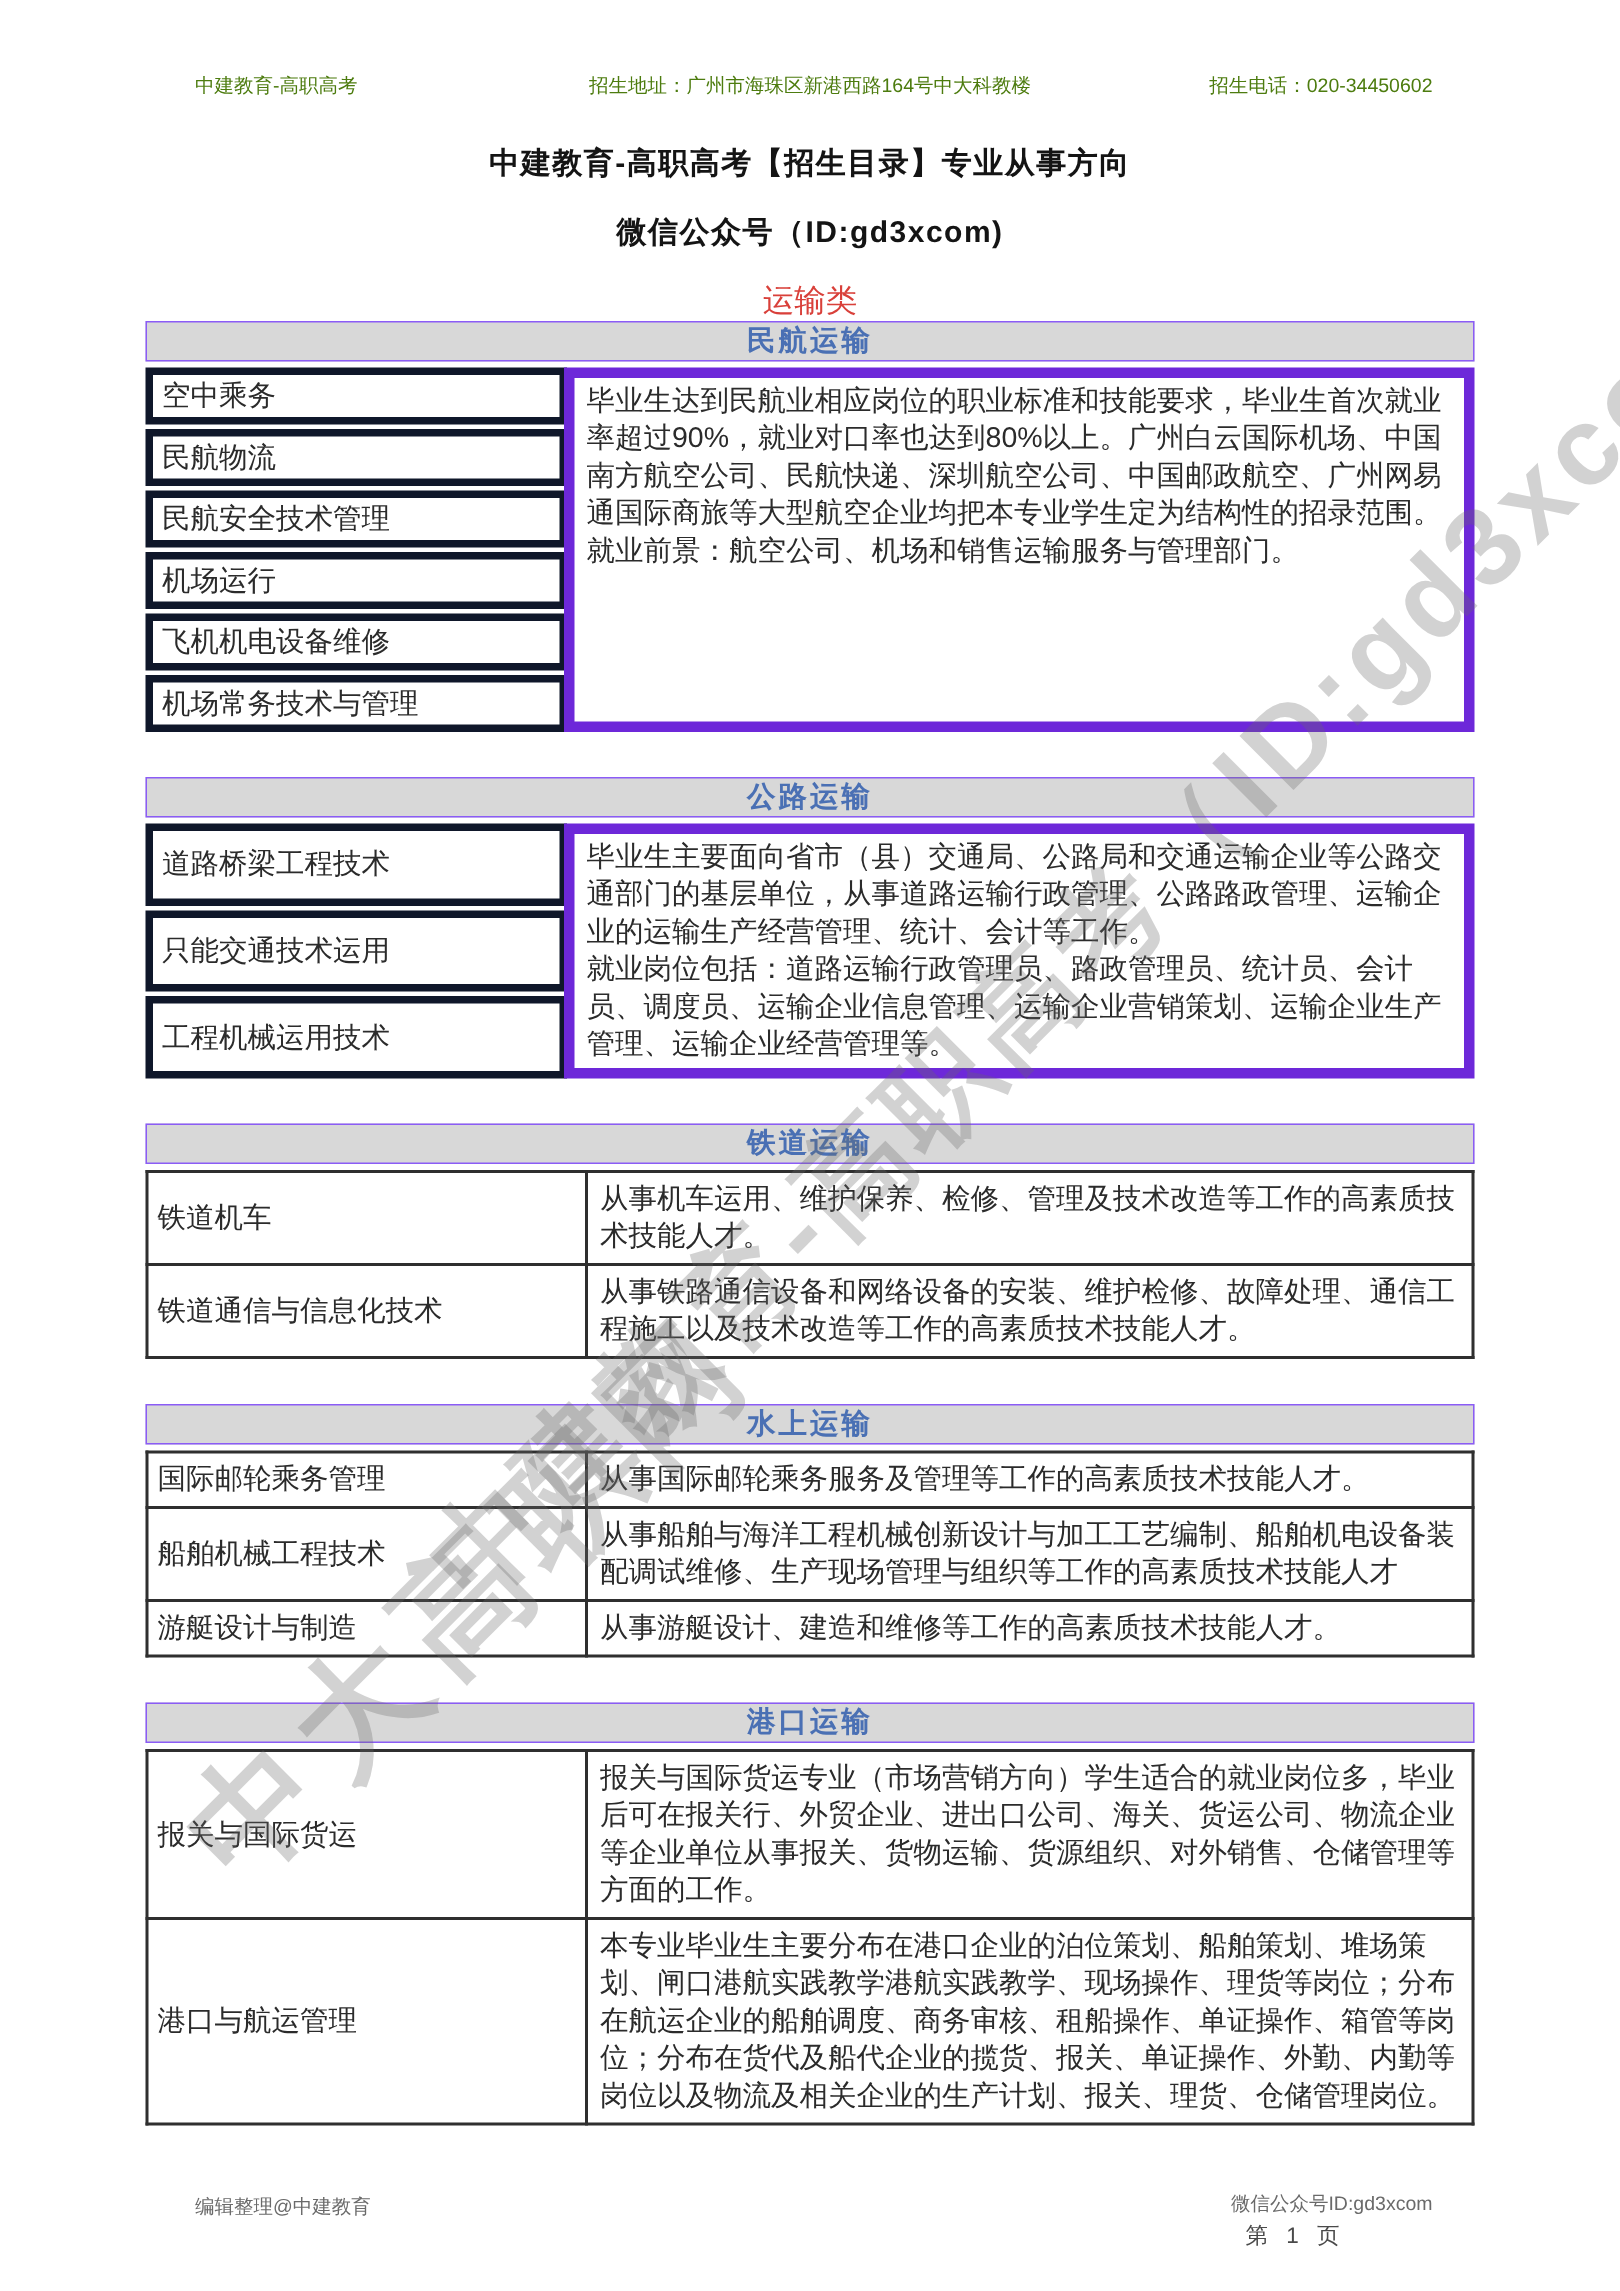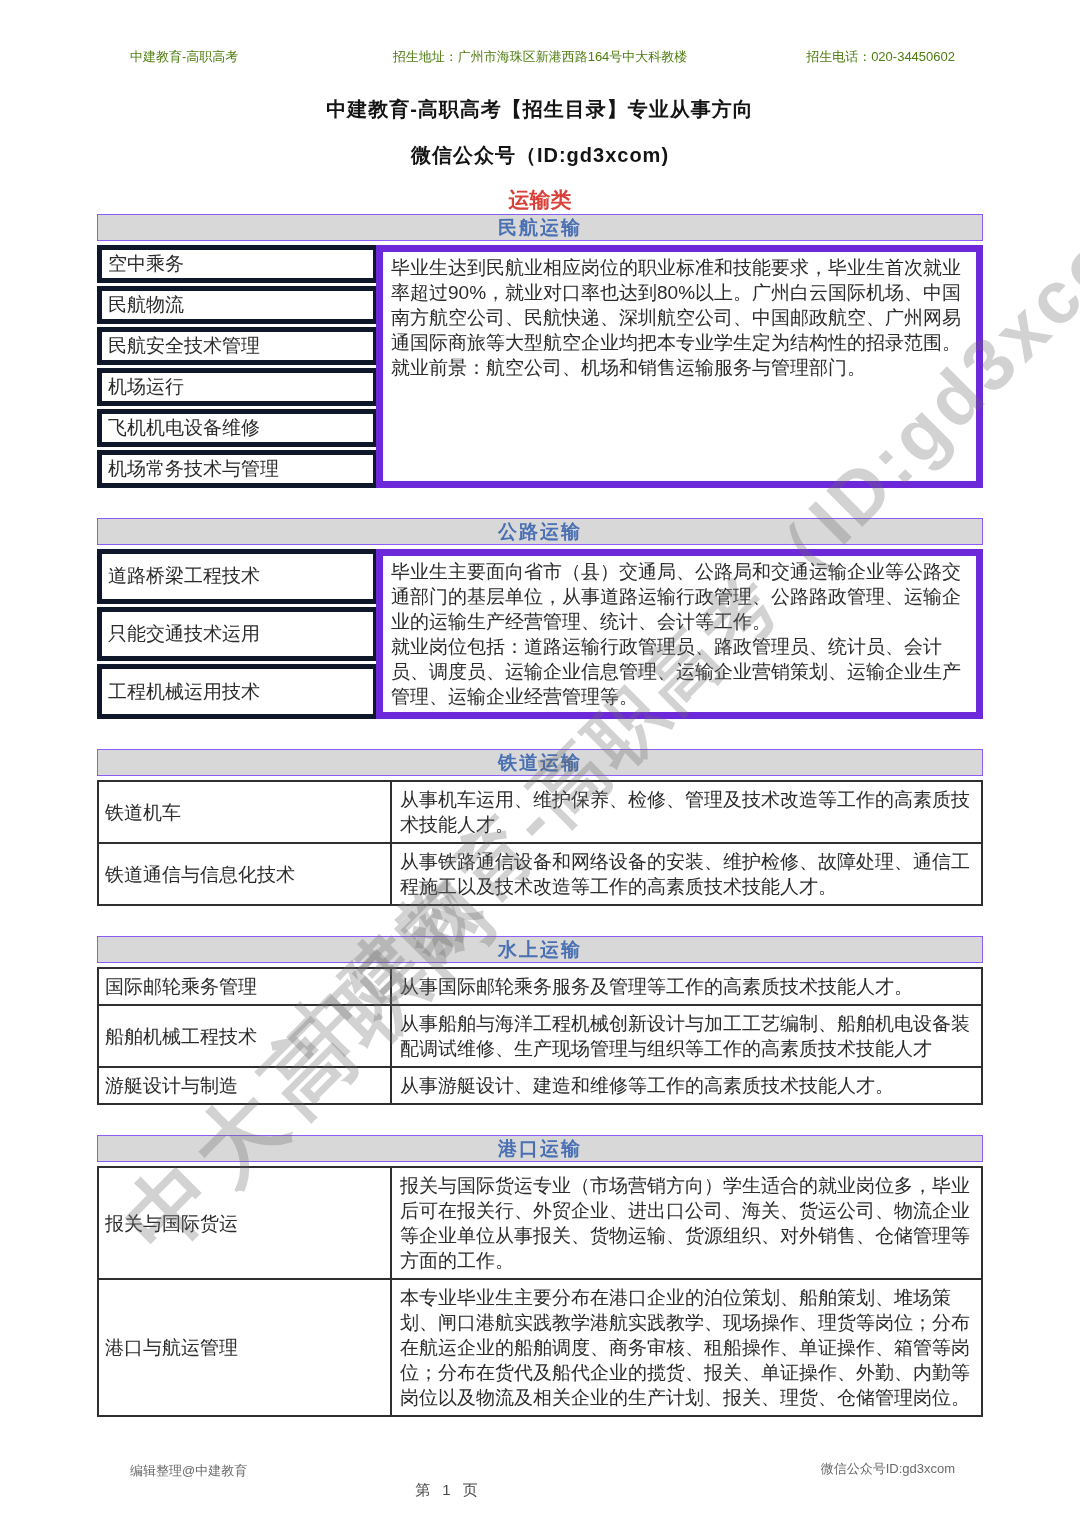--- a/index.html
+++ b/index.html
@@ -11,41 +11,41 @@
   }
   
   .top-header{position:absolute;top:48px;left:0;width:1080px;height:20px;font-size:13px;color:#4d7c0f;}
   .top-header .brand{position:absolute;left:130px;top:0;}
   .top-header .address{position:absolute;left:50%;transform:translateX(-50%);top:0;white-space:nowrap;}
   .top-header .phone{position:absolute;right:125px;top:0;white-space:nowrap;}
   
   .doc-title{position:absolute;top:86px;left:0;width:1080px;text-align:center;
     font-weight:bold;color:#141414;font-size:20px;line-height:46px;letter-spacing:1px;}
   .category{position:absolute;top:186px;left:0;width:1080px;text-align:center;
-    font-weight:bold;font-size:21px;color:var(--red,#d9403a);}
+    font-weight:normal;font-size:21px;color:var(--red,#d9403a);}
   
   #sections{position:absolute;top:214px;left:97px;width:886px;}
   .section{margin-bottom:30px;}
   .bar{height:25px;line-height:25px;background:var(--barbg,#d8d8d8);border:1px solid #8b5cf6;
     text-align:center;font-weight:bold;font-size:19px;color:var(--blue,#4a70b4);letter-spacing:2px;margin-bottom:4px;}
   
   .mtable{display:flex;align-items:stretch;}
   .left-col{width:281px;display:flex;flex-direction:column;gap:3px;flex:none;box-sizing:border-box;}
   .mbox{border:5px solid #0f172a;flex:1;display:flex;align-items:center;
     padding:1px 4px 1px 6px;font-size:19px;min-height:24px;box-sizing:border-box;background:transparent;}
   .rbox{flex:1;border:7px solid #6d28d9;margin-left:-2px;padding:3px 8px;font-size:19px;line-height:25px;box-sizing:border-box;}
   .rbox p{margin:0;}
   
   .rtable{width:100%;border-collapse:collapse;table-layout:fixed;}
   .rtable td{border:2px solid #2f2f2f;font-size:19px;line-height:25px;vertical-align:middle;}
   .rtable td.major{width:281px;padding:4px 4px 4px 6px;}
   .rtable td.desc{padding:5px 8px;}
   
   .footer-left{position:absolute;left:130px;top:1462px;font-size:13px;color:#6a6a6a;}
-  .footer-center{position:absolute;left:0;top:1481px;width:897px;text-align:center;font-size:15px;color:#4a4a4a;letter-spacing:4px;}
+  .footer-center{position:absolute;left:0;top:1481px;width:897px;text-align:right;font-size:15px;color:#4a4a4a;letter-spacing:4px;}
   .footer-right{position:absolute;right:125px;top:1460px;font-size:13px;color:#6a6a6a;}
   
   .wm{position:absolute;z-index:5;pointer-events:none;white-space:nowrap;font-weight:bold;
     color:rgba(105,105,105,0.30);transform:rotate(-45deg);transform-origin:left center;}
   #wm1{left:300px;top:1005px;font-size:74px;letter-spacing:5px;}
   #wm2{left:140px;top:1180px;font-size:86px;letter-spacing:12px;}
 </style>
 </head>
 <body style="--blue: #4a70b4; --red: #d9403a; --barbg: #d8d8d8;">
 

